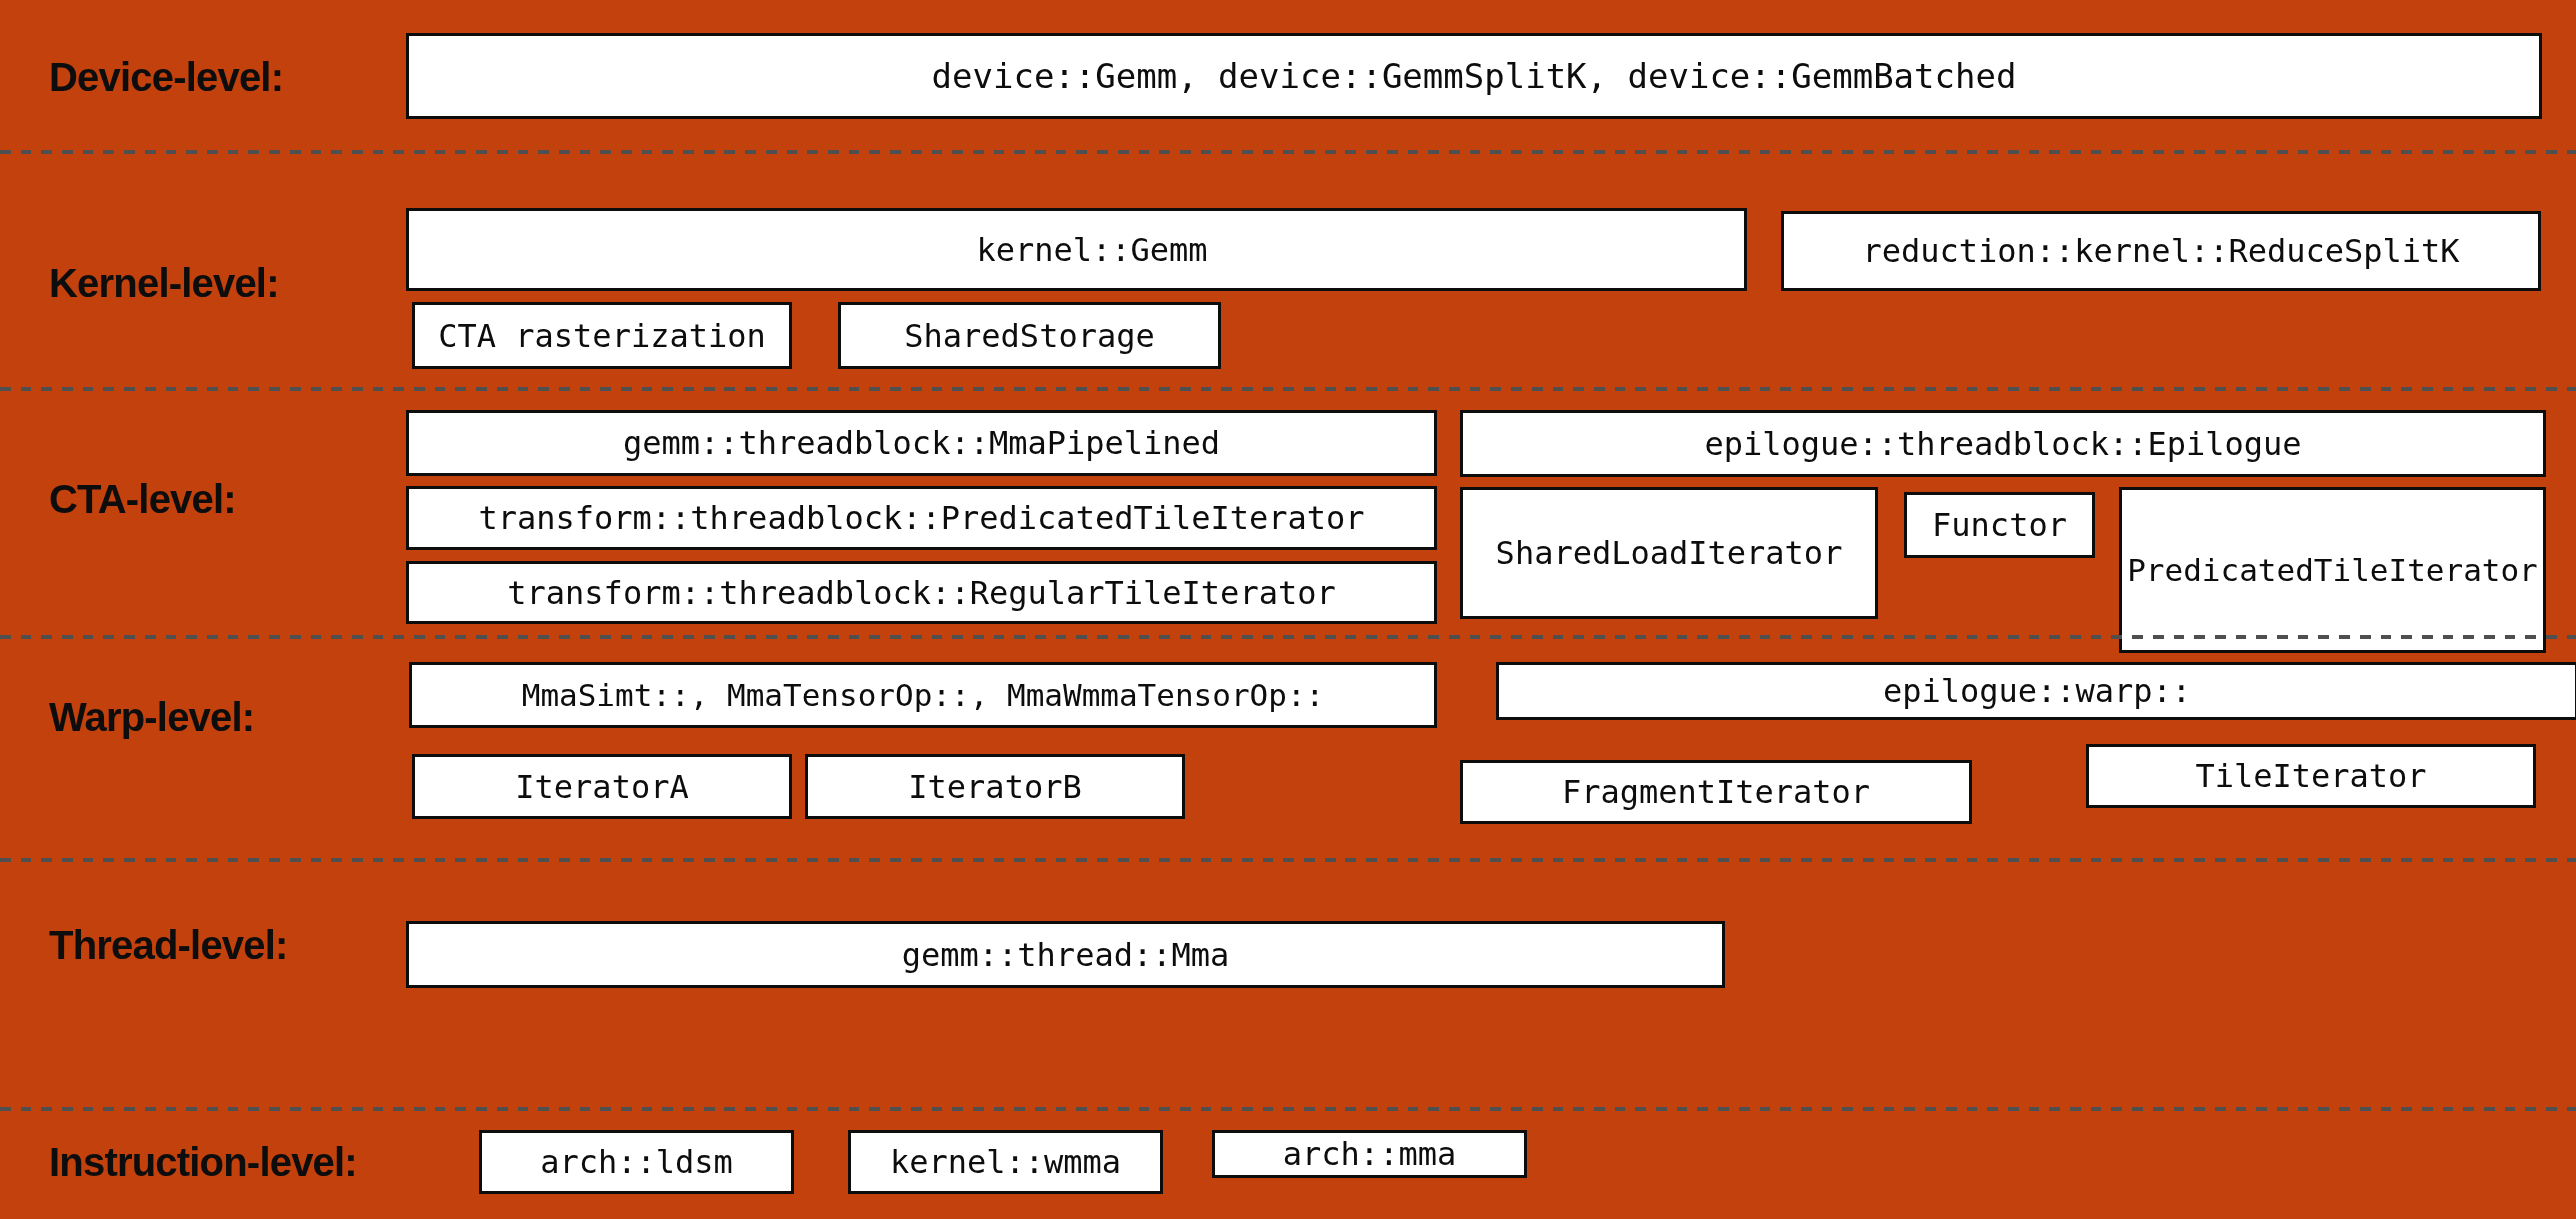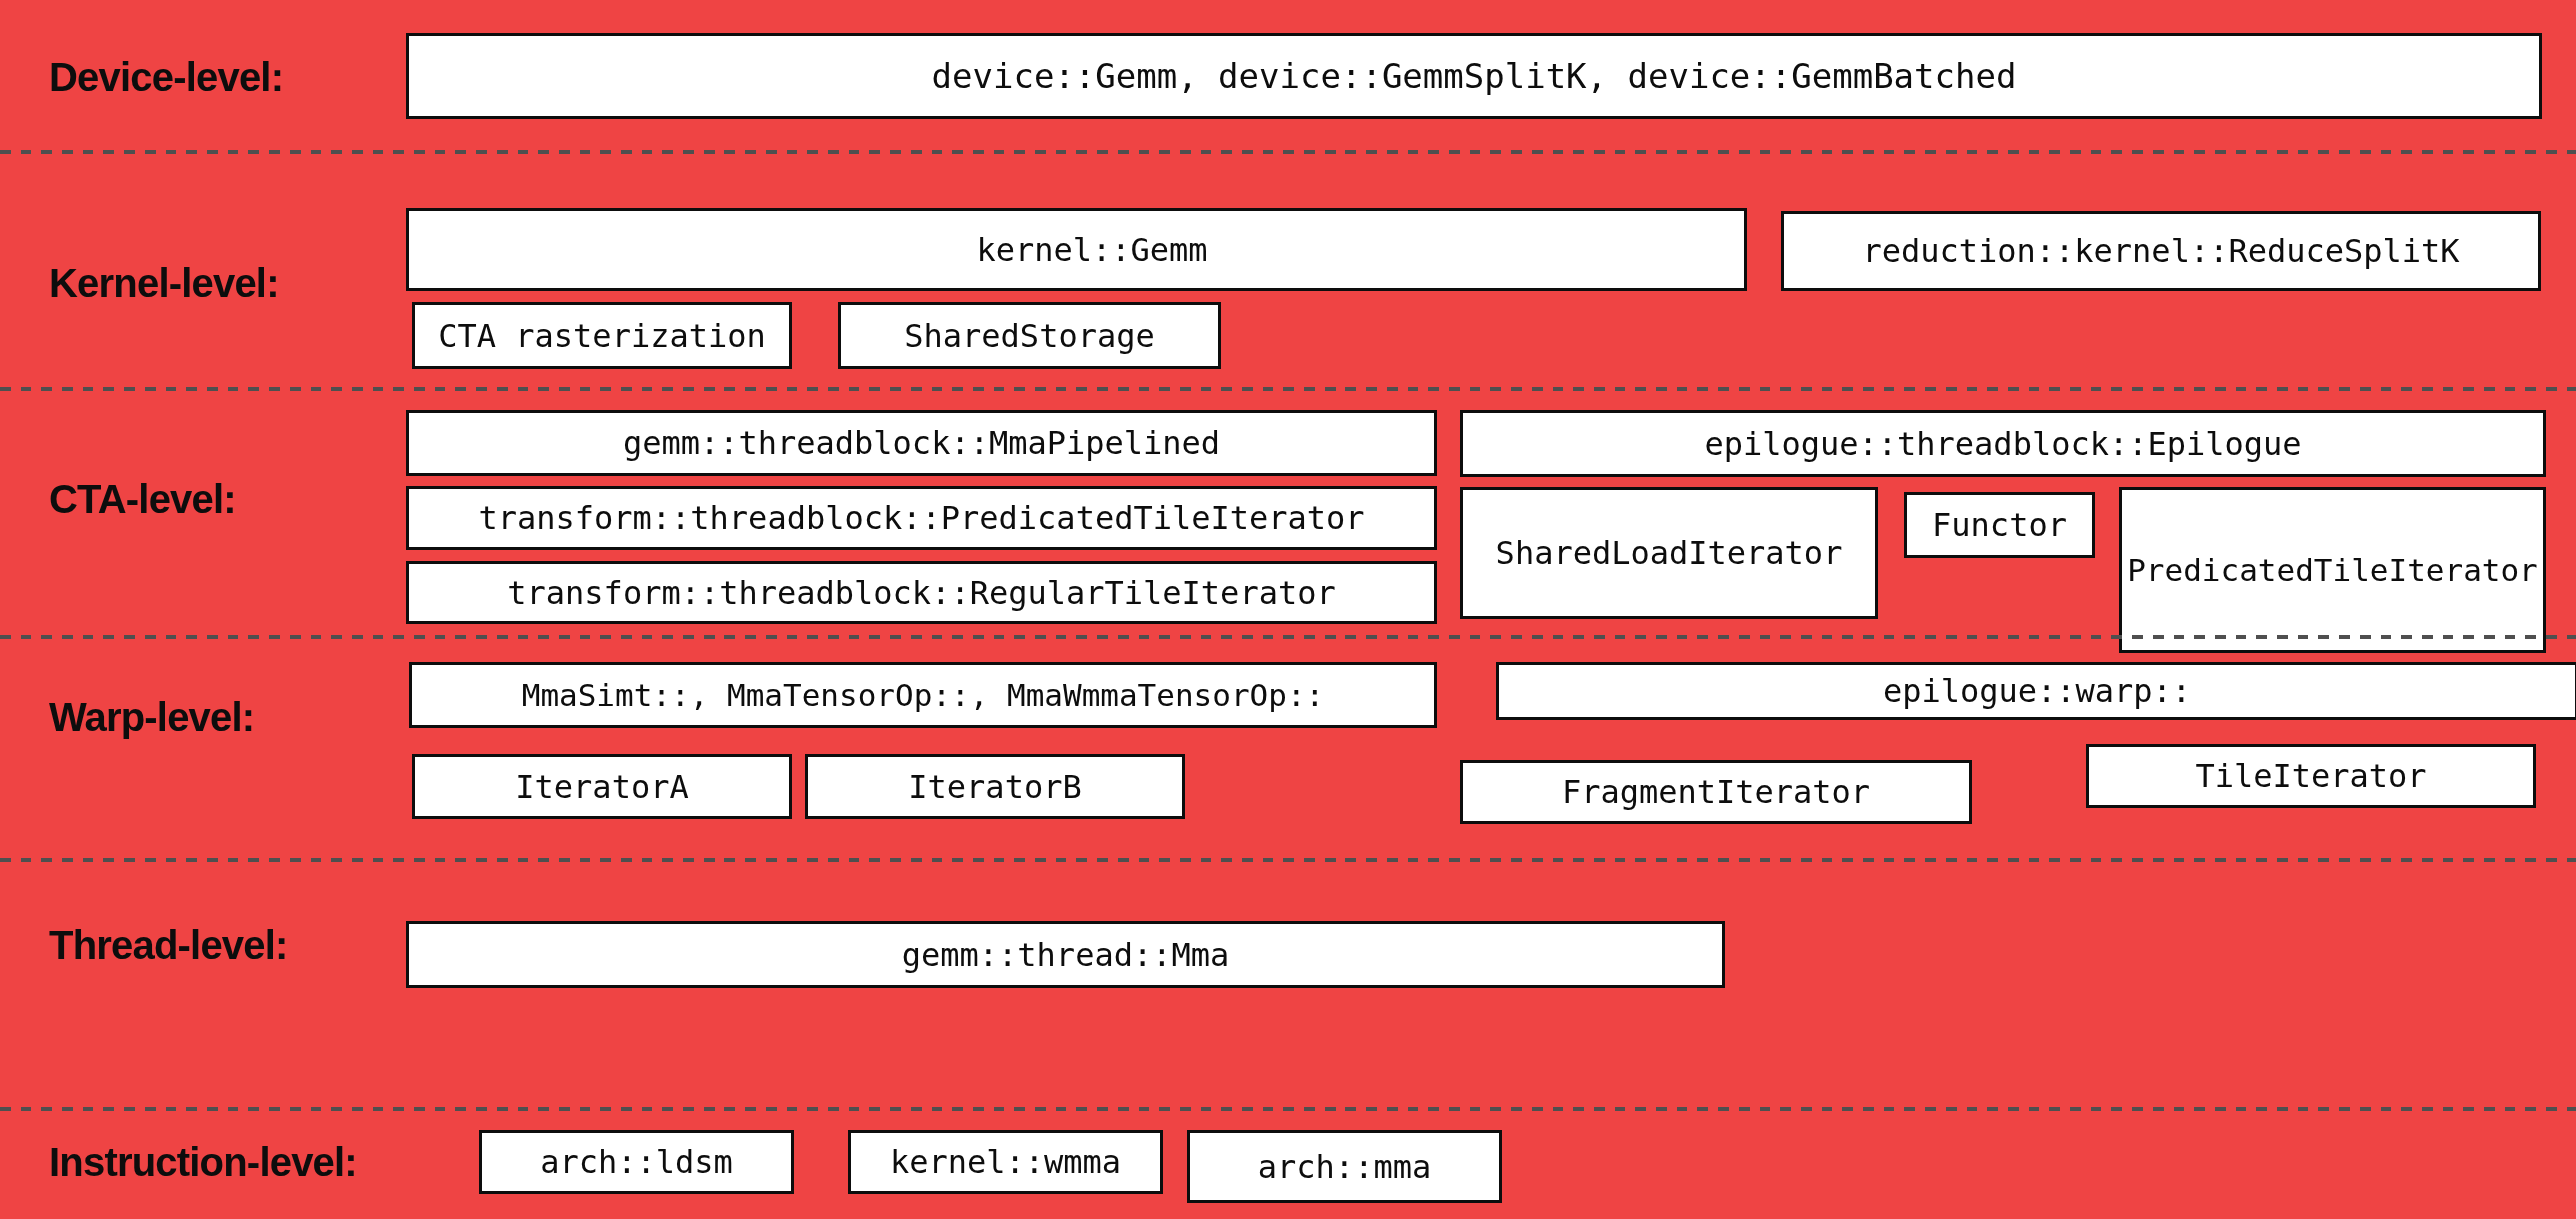--- a/index.html
+++ b/index.html
@@ -4,21 +4,21 @@
 <style>
   html, body {
     margin: 0;
     padding: 0;
     background: #ffffff;
   }
   #canvas {
     position: relative;
     width: 2576px;
     height: 1219px;
-    background: #ef4444;
+    background: #c2410c;
     overflow: hidden;
     font-family: "Liberation Sans", sans-serif;
   }
   .row-label {
     position: absolute;
     left: 49px;
     transform: translateY(-50%);
     font-family: "Liberation Sans", sans-serif;
     font-weight: 700;
     font-size: 40px;
@@ -87,16 +87,16 @@
   <div class="separator" style="top:858px;"></div>
 
   <div class="row-label" style="top:945px;">Thread-level:</div>
   <div class="box" style="left:406px; top:921px; width:1319px; height:67px;">gemm::thread::Mma</div>
 
   <div class="separator" style="top:1107px;"></div>
 
   <div class="row-label" style="top:1162px;">Instruction-level:</div>
   <div class="box" style="left:479px; top:1130px; width:315px; height:64px;">arch::ldsm</div>
   <div class="box" style="left:848px; top:1130px; width:315px; height:64px;">kernel::wmma</div>
-  <div class="box" style="left:1187px; top:1130px; width:315px; height:73px;text-align:right;">arch::mma</div>
+  <div class="box" style="left:1212px; top:1130px; width:315px; height:48px;text-align:right;">arch::mma</div>
 
 </div>
 
 
 </body></html>

